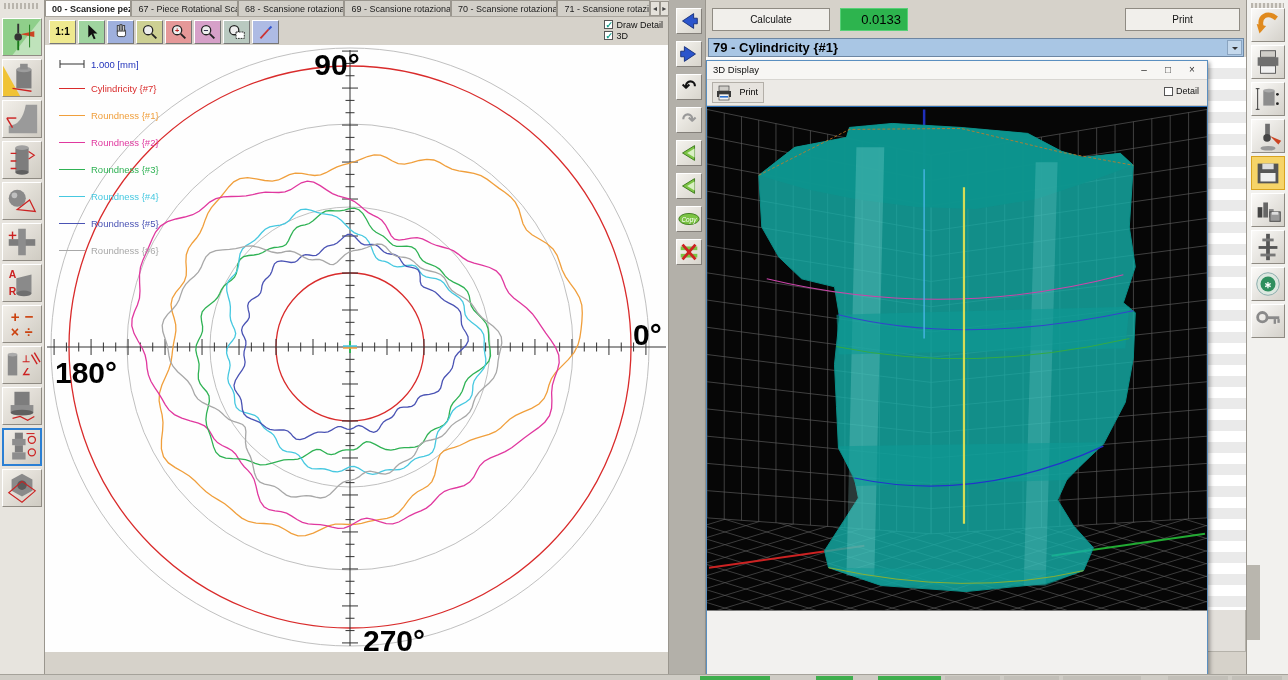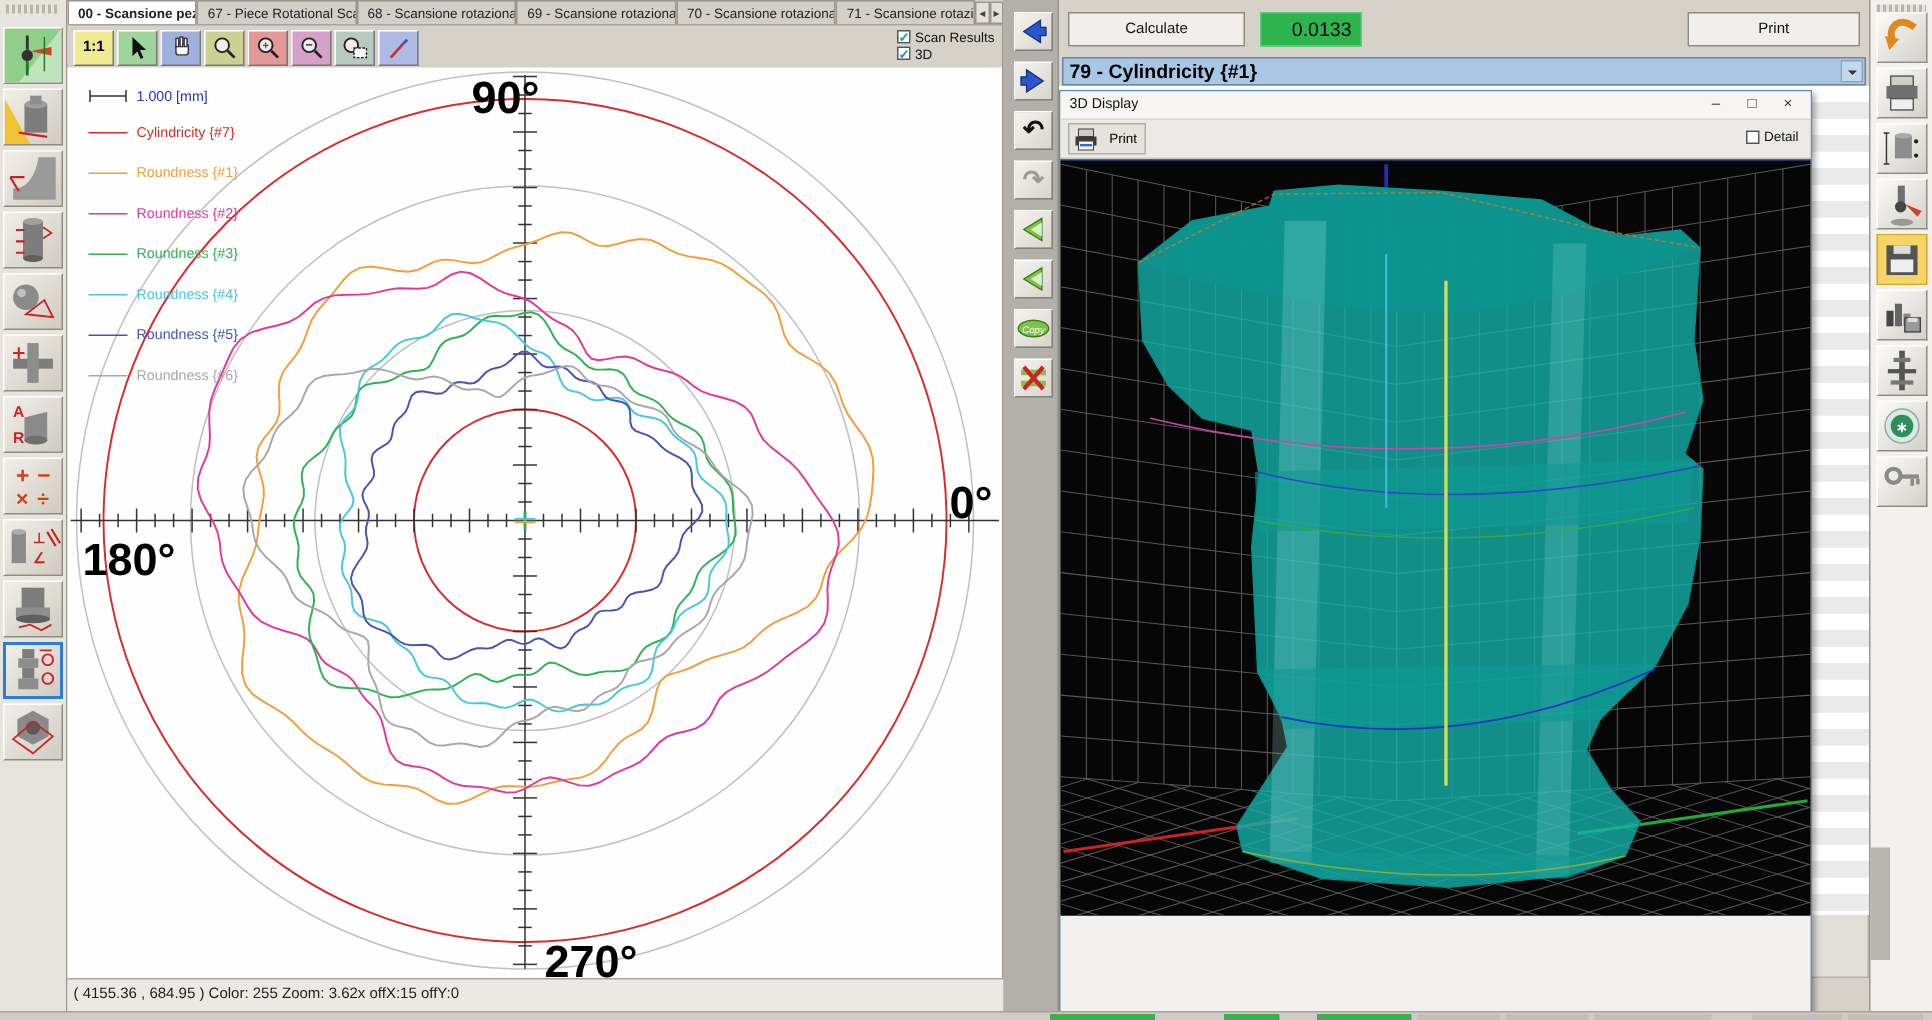--- a/index.html
+++ b/index.html
@@ -211,21 +211,21 @@
         <div class="tab">69 - Scansione rotazionale {#3}</div>
         <div class="tab">70 - Scansione rotazionale {#4}</div>
         <div class="tab">71 - Scansione rotazionale</div>
         <div class="tabscroll" style="margin-left: auto;">◂</div>
         <div class="tabscroll">▸</div>
       </div>
     <div id="ltoolbar" class="abs">
       <div class="chk-col">
           <div class="chk-row">
             <div class="chk-box">✓</div>
-            <div class="chk-lab">Scan Results</div>
+            <div class="chk-lab">Draw Detail</div>
           </div>
           <div class="chk-row">
             <div class="chk-box">✓</div>
             <div class="chk-lab">3D</div>
           </div>
         </div>
     <div class="tool-btn" style="left: 4px; background: rgb(239, 233, 143); line-height: 22px;">1:1</div>
         <div class="tool-btn" style="left: 33px; background: rgb(159, 212, 159);">
           <svg viewBox="0 0 27 24">
             <polygon points="10,4 10,18 13.5,14.5 16,20 18,19 15.5,13.5 20,13.5" fill="#111"></polygon>
@@ -422,23 +422,20 @@
           </div>
           <div class="leg-row">
             <div class="leg-line" style="border-top-color: rgb(74, 83, 180);"></div>
             <div class="leg-lab" style="color: rgb(74, 83, 180);">Roundness {#5}</div>
           </div>
           <div class="leg-row">
             <div class="leg-line" style="border-top-color: rgb(168, 168, 168);"></div>
             <div class="leg-lab" style="color: rgb(168, 168, 168);">Roundness {#6}</div>
           </div>
         </div>
-    </div>
-    <div id="statusbar" class="abs">
-      <span>( 4155.36 , 684.95 ) Color: 255   Zoom: 3.62x   offX:15   offY:0</span>
     </div>
   </div>
 
   <div id="mid-bar" class="abs">
       <div class="mid-btn" style="top: 8px;">
         <svg viewBox="0 0 26 26">
           <polygon points="18,5 6,13 18,21 18,16 22,16 22,10 18,10" fill="#2b55cc" stroke="#17307a"></polygon>
         </svg>
       </div>
       <div class="mid-btn" style="top: 41px;">

